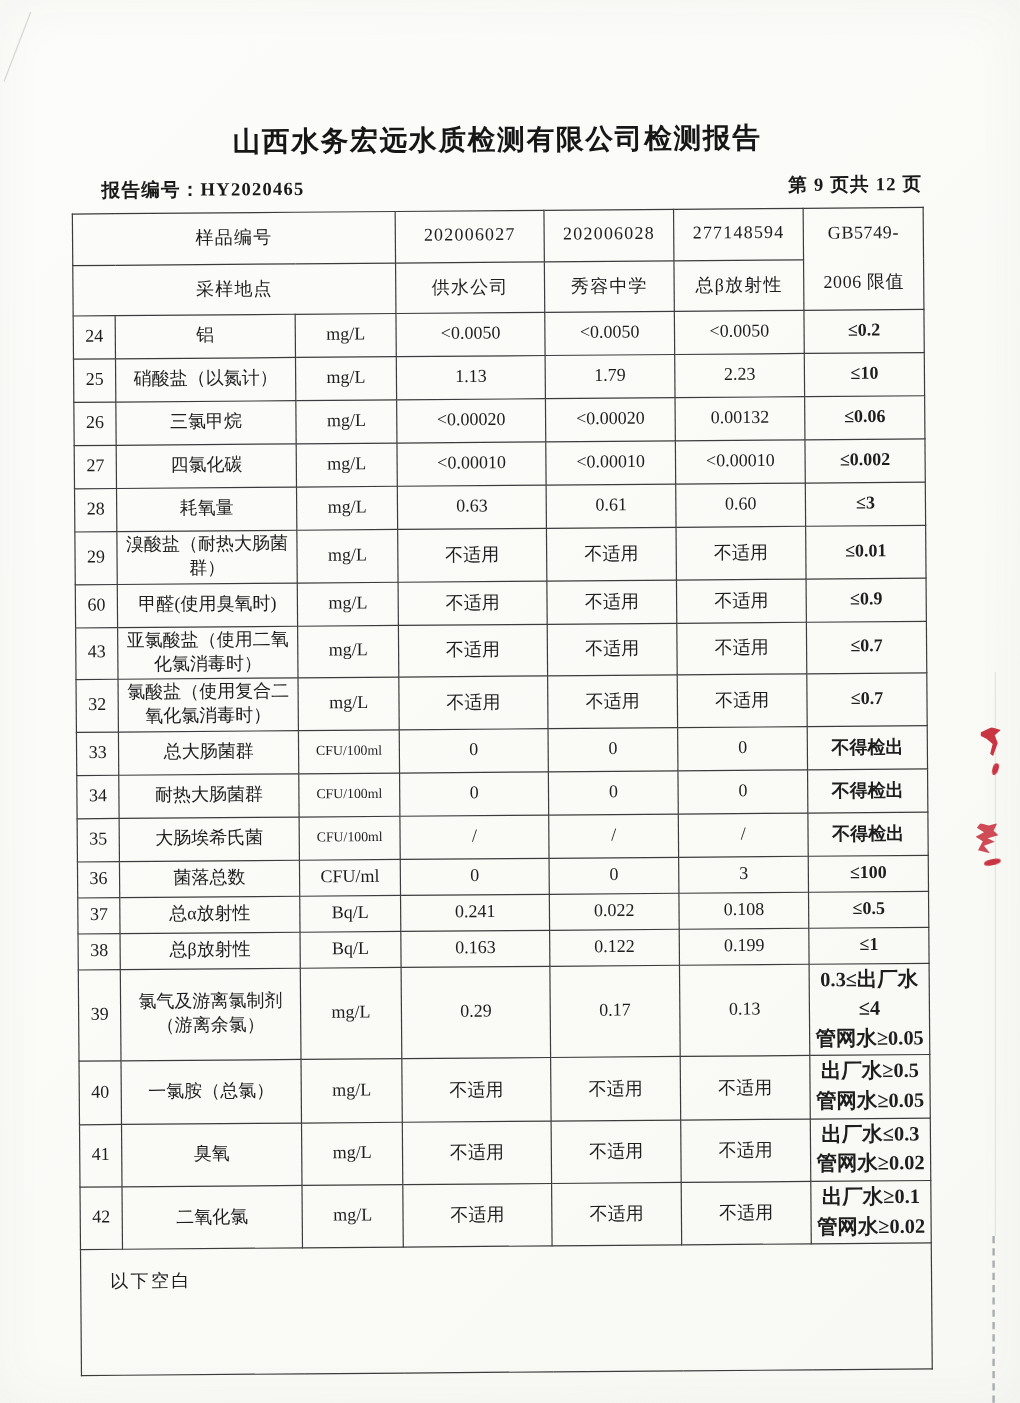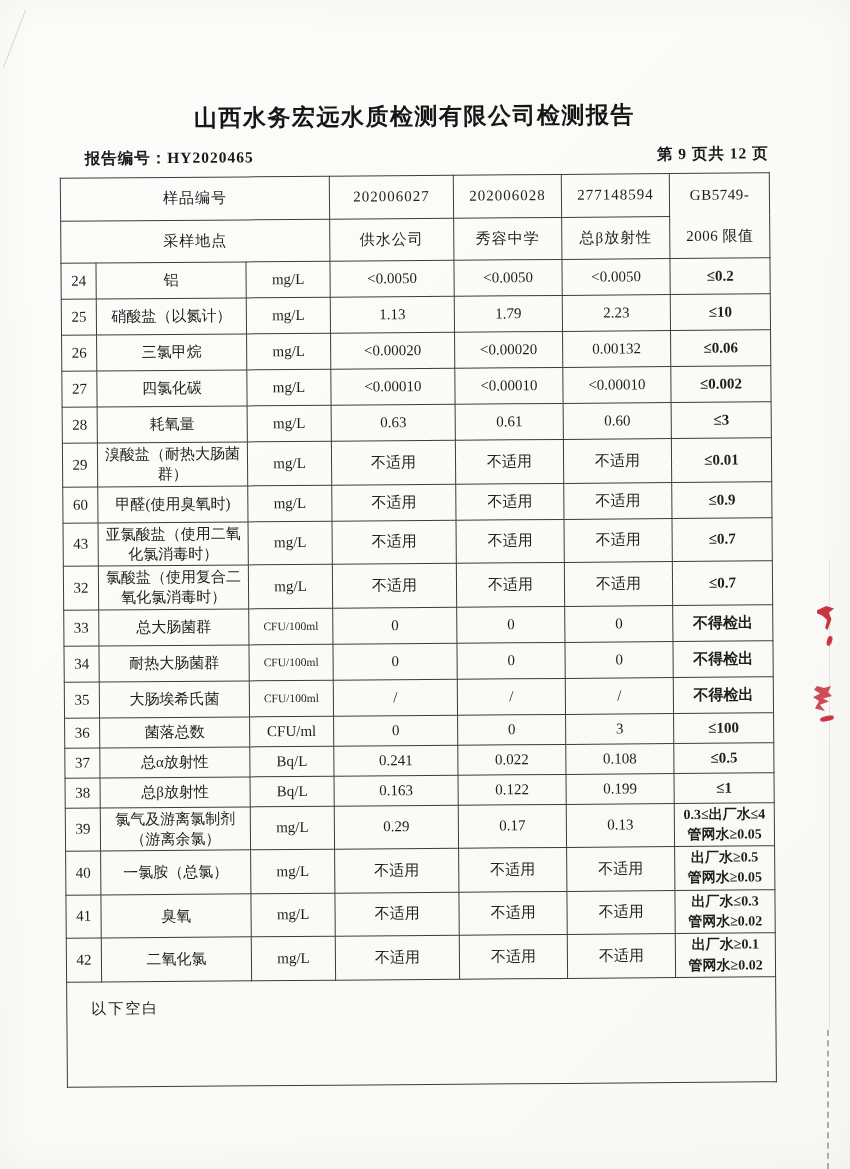--- a/index.html
+++ b/index.html
@@ -51,21 +51,21 @@
   }
   tbody tr { height: 36px; }
   tbody tr:nth-child(13), tbody tr:nth-child(14), tbody tr:nth-child(15) { height: 30px; }
   tbody tr:nth-child(16), tbody tr:nth-child(17),
   tbody tr:nth-child(18), tbody tr:nth-child(19) { height: 43px; }
   td.c-no { font-size: 14.5px; border-radius: 16px; }
   td.c-name { text-align: left; padding: 1px 4px 1px 8px; line-height: 1.35; }
   td.c-unit { font-size: 13.5px; margin-left: 24px; }
   td.c-unit.small { font-size: 11.5px; letter-spacing: 0; }
   td.c-limit { font-size: 14.5px; font-weight: bold; }
-  td.c-limit.multiline { font-size: 14px; white-space: pre-line; line-height: 1.45; padding: 1px 1px; }
+  td.c-limit.multiline { font-size: 17px; white-space: pre-line; line-height: 1.45; padding: 1px 1px; }
   tr.blank-row td {
     height: 87px;
     text-align: left; vertical-align: top;
     padding: 17px 0 0 24px;
     font-size: 15px; letter-spacing: 2px;
   }
   
   .crease-line {
     position: absolute; left: 14px; top: 8px;
     width: 1px; height: 62px;

